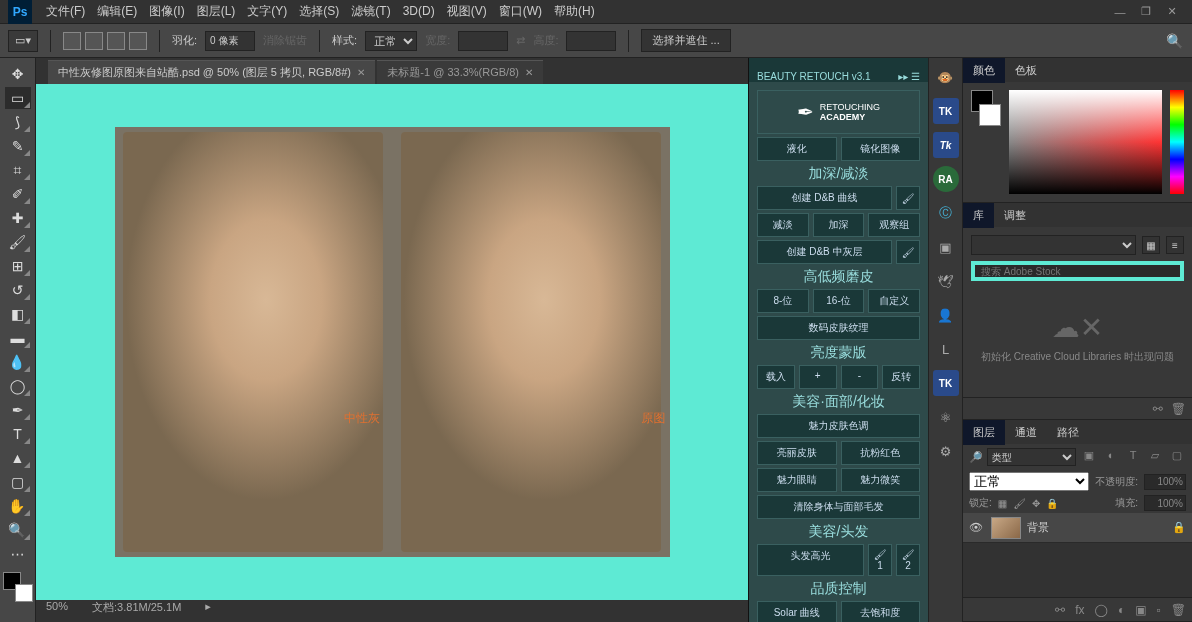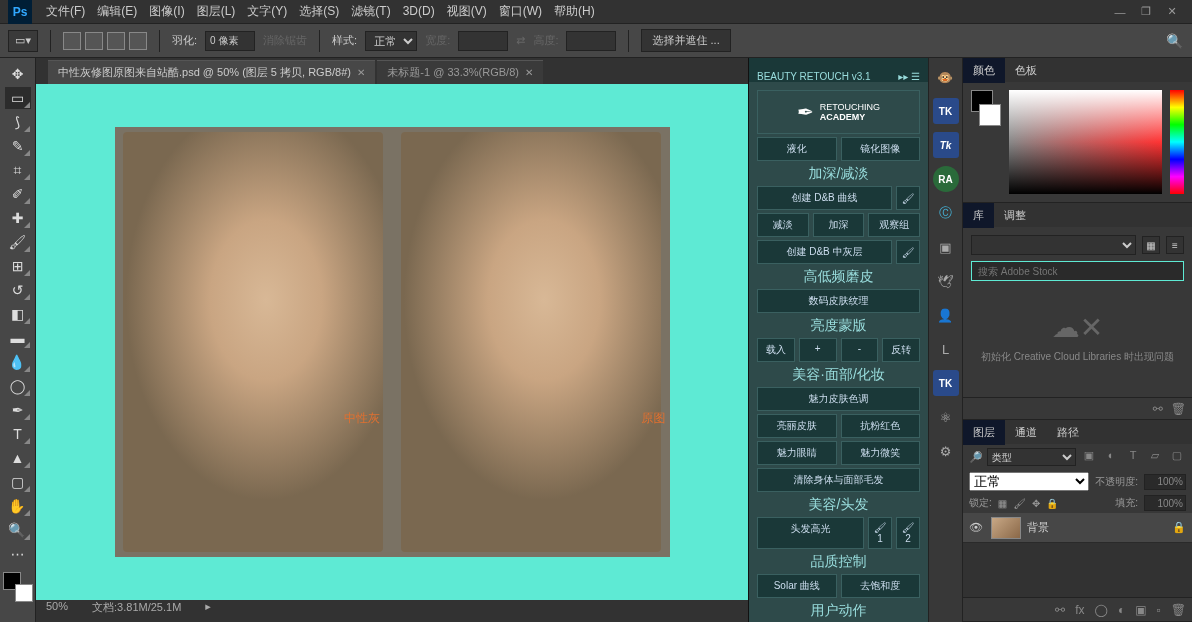--- a/index.html
+++ b/index.html
@@ -68,21 +68,21 @@
 .color-panel { height: 120px; display: flex; padding: 8px; gap: 8px; }
 .color-sw { width: 30px; }
 .color-sw .fg2 { width: 22px; height: 22px; background: #000; border: 1px solid #888; }
 .color-sw .bg2 { width: 22px; height: 22px; background: #fff; border: 1px solid #888; margin-top: -8px; margin-left: 8px; }
 .color-field { flex: 1; background: linear-gradient(to bottom, #fff 0%, transparent 50%, #000 100%), linear-gradient(to right, #888 0%, #f33 100%); position: relative; }
 .hue-strip { width: 14px; background: linear-gradient(to bottom, #f00, #ff0, #0f0, #0ff, #00f, #f0f, #f00); }
 .lib-panel { height: 170px; padding: 8px; }
 .lib-panel .row1 { display: flex; gap: 6px; align-items: center; margin-bottom: 6px; }
 .lib-panel .row1 select { flex: 1; background: #333; border: 1px solid #222; color: #ccc; height: 20px; font-size: 11px; }
 .lib-panel .row1 .vbtn { width: 18px; height: 18px; background: #333; border: 1px solid #222; display:flex;align-items:center;justify-content:center;font-size:10px; }
-.lib-panel .search { width: 100%; background: #2a2a2a; border: 1px solid #5eead4; color: #888; height: 20px; padding: 0 6px; font-size: 10px; margin-bottom: 10px; }
+.lib-panel .search { width: 100%; background: #2a2a2a; border: 4px solid #5eead4; color: #888; height: 20px; padding: 0 6px; font-size: 10px; margin-bottom: 10px; }
 .lib-panel .cloud-msg { text-align: center; color: #888; font-size: 10px; margin-top: 20px; }
 .lib-panel .cloud-icon { font-size: 28px; color: #666; display:block; margin-bottom: 6px; }
 .lib-foot { height: 22px; border-top: 1px solid #222; display: flex; justify-content: flex-end; align-items: center; padding: 0 6px; gap: 8px; color: #888; font-size: 12px; }
 
 .layers-panel { flex: 1; display: flex; flex-direction: column; }
 .layers-ctrl { padding: 4px 6px; display: flex; gap: 4px; align-items: center; }
 .layers-ctrl select { background: #333; border: 1px solid #222; color: #ccc; height: 18px; font-size: 10px; flex: 1; }
 .layers-ctrl .ic2 { width: 18px; height: 16px; color: #888; font-size: 11px; text-align: center; }
 .layers-ctrl2 { padding: 2px 6px; display: flex; gap: 6px; align-items: center; font-size: 10px; color: #999; }
 .layers-ctrl2 input { width: 42px; background: #2a2a2a; border: 1px solid #222; color: #888; height: 16px; font-size: 10px; text-align: right; padding-right: 2px; }
@@ -217,20 +217,25 @@
         <div class="ra-btn">减淡</div>
         <div class="ra-btn">加深</div>
         <div class="ra-btn">观察组</div>
       </div>
       <div class="ra-row">
         <div class="ra-btn">创建 D&amp;B 中灰层</div>
         <div class="ra-btn ra-icon">🖌</div>
       </div>
       <div class="ra-title">高低频磨皮</div>
       <div class="ra-row">
+        <div class="ra-btn">8-位</div>
+        <div class="ra-btn">16-位</div>
+        <div class="ra-btn">自定义</div>
+      </div>
+      <div class="ra-row">
           <div class="ra-btn">数码皮肤纹理</div>
         </div>
       <div class="ra-title">亮度蒙版</div>
       <div class="ra-row">
         <div class="ra-btn">载入</div>
         <div class="ra-btn">+</div>
         <div class="ra-btn">-</div>
         <div class="ra-btn">反转</div>
       </div>
       <div class="ra-title">美容·面部/化妆</div>

